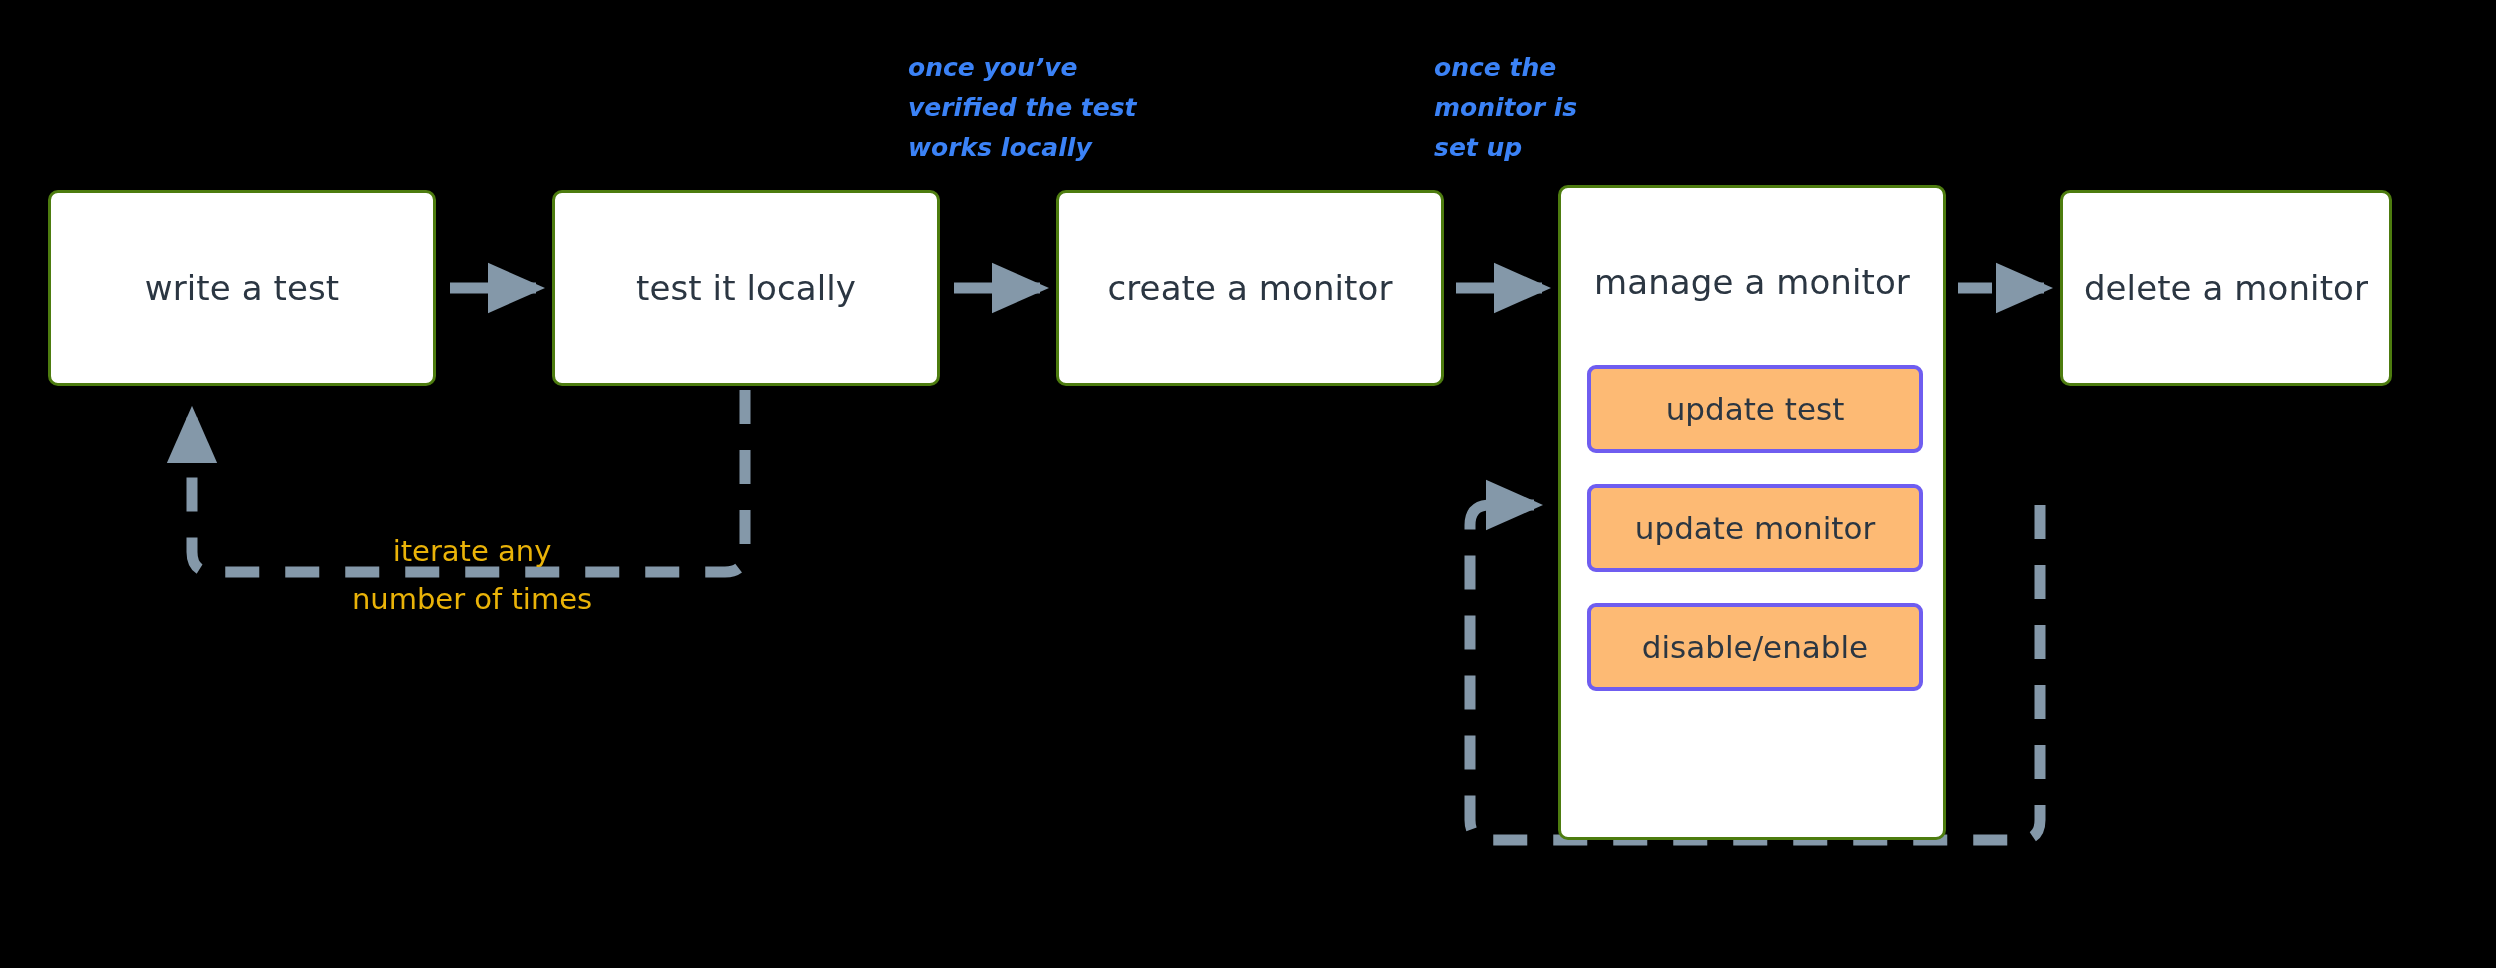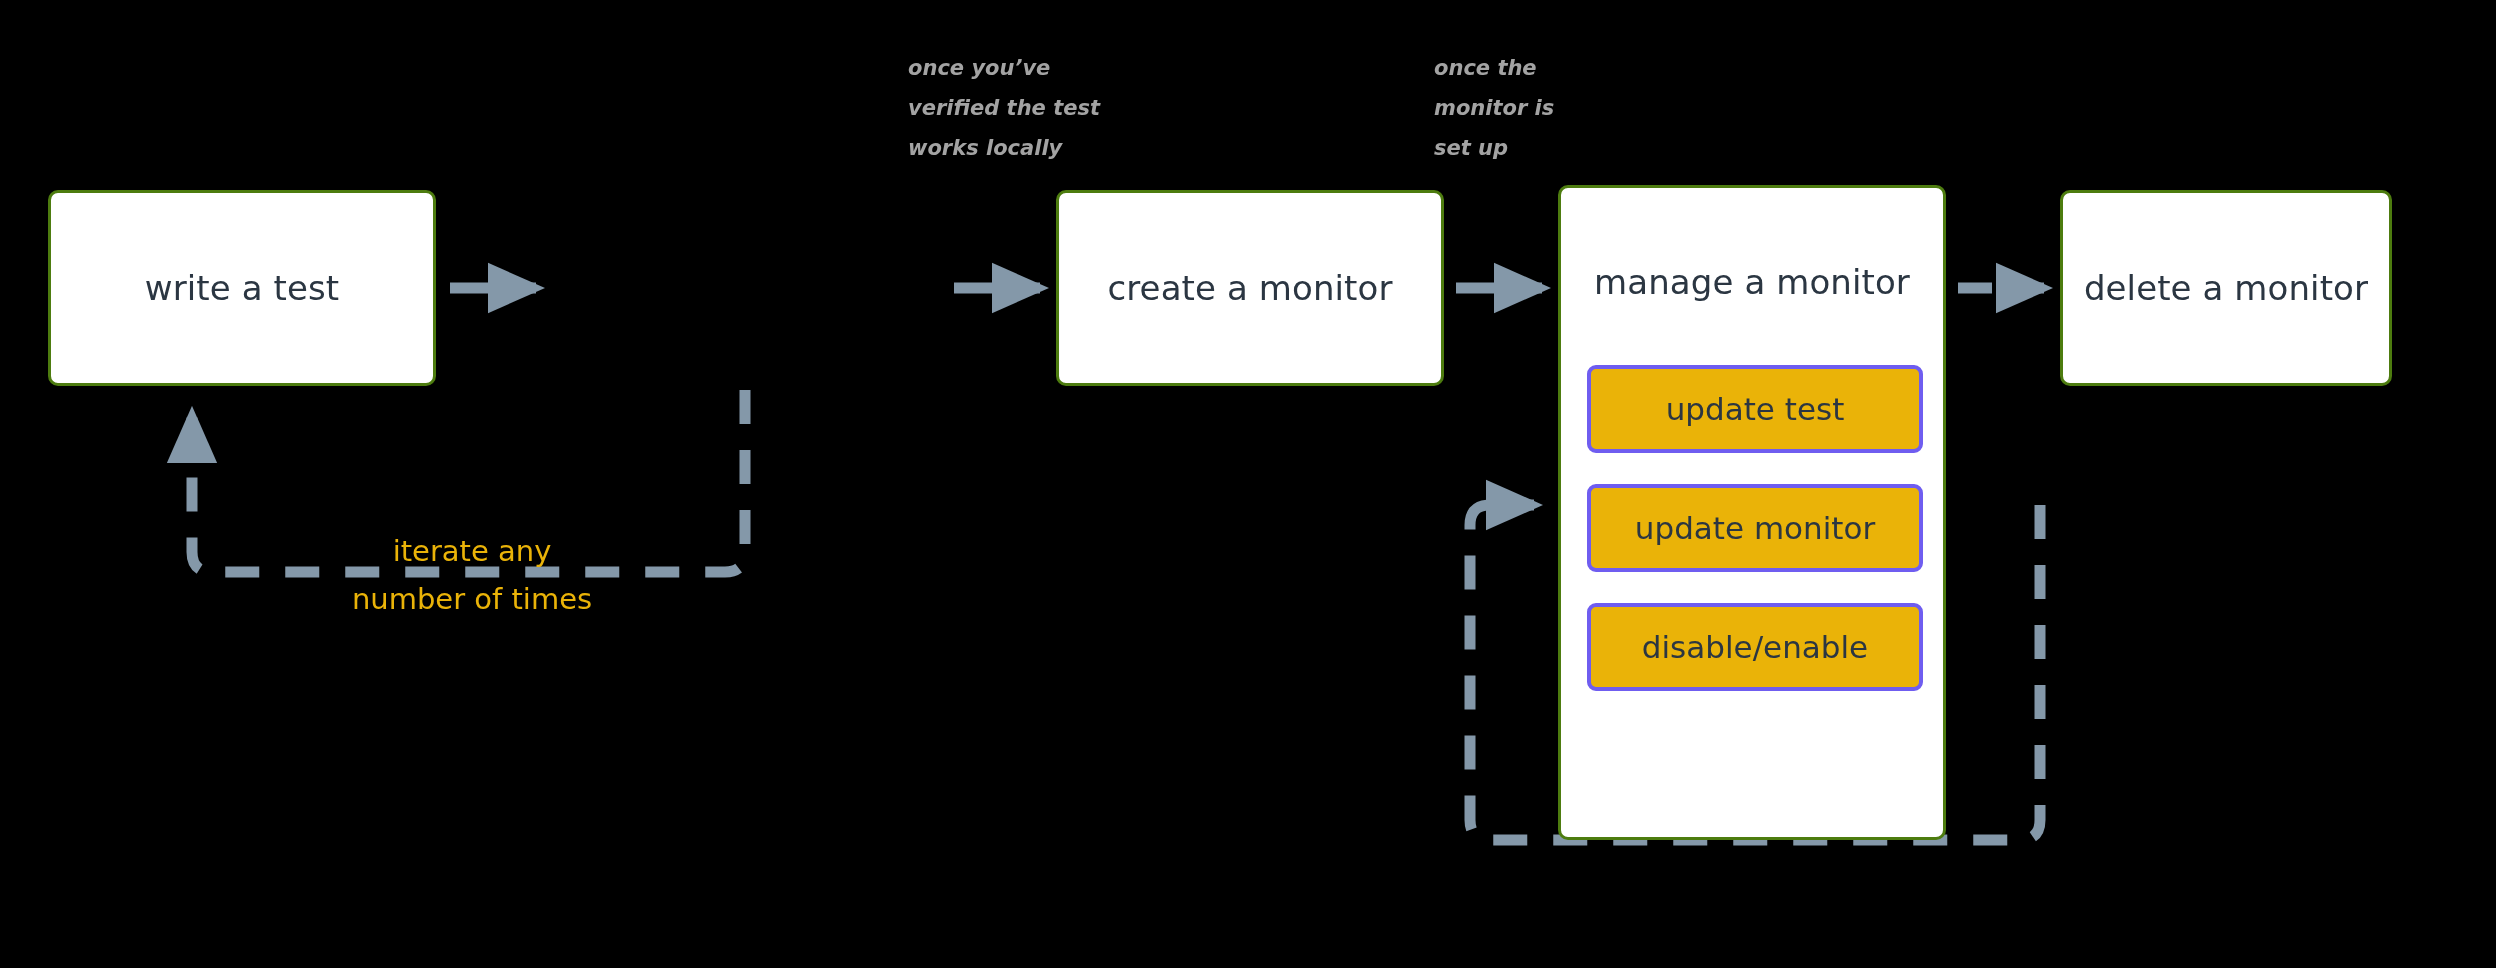--- a/index.html
+++ b/index.html
@@ -51,42 +51,42 @@
     top: 50%;
     transform: translateY(-50%);
   }
   .node-label.top {
     top: 74px;
   }
 
   
   .subnode {
     position: absolute;
-    background: #eab308;
+    background: #fdba74;
     border: 4px solid #6f5df0;
     border-radius: 9px;
     box-sizing: border-box;
   }
   .subnode-label {
     position: absolute;
     left: 0;
     right: 0;
     top: 50%;
     transform: translateY(-50%);
     text-align: center;
     color: #2b3642;
     font-size: 31px;
     white-space: nowrap;
   }
 
   
   .annotation {
     position: absolute;
-    color: #a3a3a3;
-    font-size: 21px;
+    color: #3b82f6;
+    font-size: 25px;
     font-style: italic;
     font-weight: 600;
     line-height: 40px;
     white-space: pre;
   }
 
   
   .loop-caption {
     position: absolute;
     color: #eab308;
@@ -130,20 +130,23 @@
 
     <g>
       <path d="M 2040 505 L 2040 820 Q 2040 840 2020 840 L 1490 840 Q 1470 840 1470 820 L 1470 525 Q 1470 505 1490 505 L 1534 505" fill="none" stroke="#8498a9" stroke-width="11" stroke-linecap="butt" stroke-dasharray="34 26" marker-end="url(#arrow)"></path>
     </g>
   </svg>
 
   <div class="node" style="left:48px; top:190px; width:388px; height:196px;">
     <div class="node-label centered">write a test</div>
   </div>
 
+  <div class="node" style="left:552px; top:190px; width:388px; height:196px;">
+    <div class="node-label centered">test it locally</div>
+  </div>
 
   <div class="node" style="left:1056px; top:190px; width:388px; height:196px;">
     <div class="node-label centered">create a monitor</div>
   </div>
 
   <div class="node" style="left:1558px; top:185px; width:388px; height:655px;">
     <div class="node-label top">manage a monitor</div>
 
     <div class="subnode" style="left:26px; top:177px; width:336px; height:88px;">
       <div class="subnode-label">update test</div>

